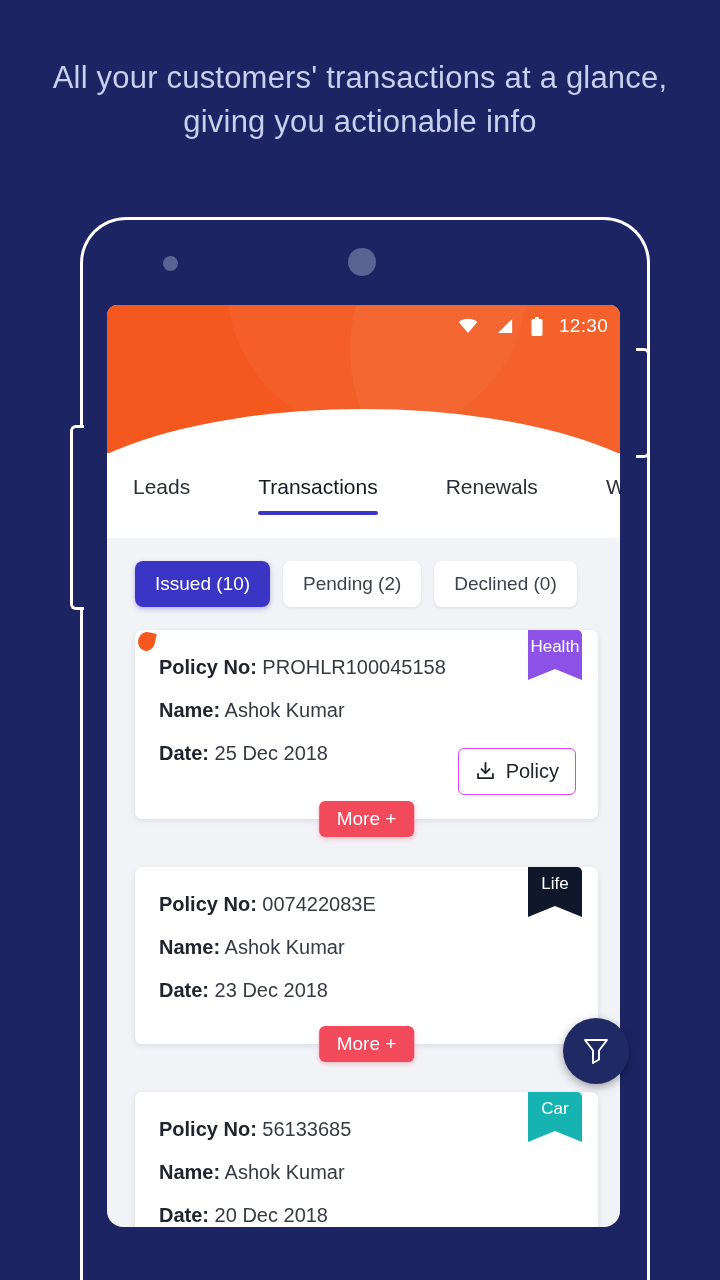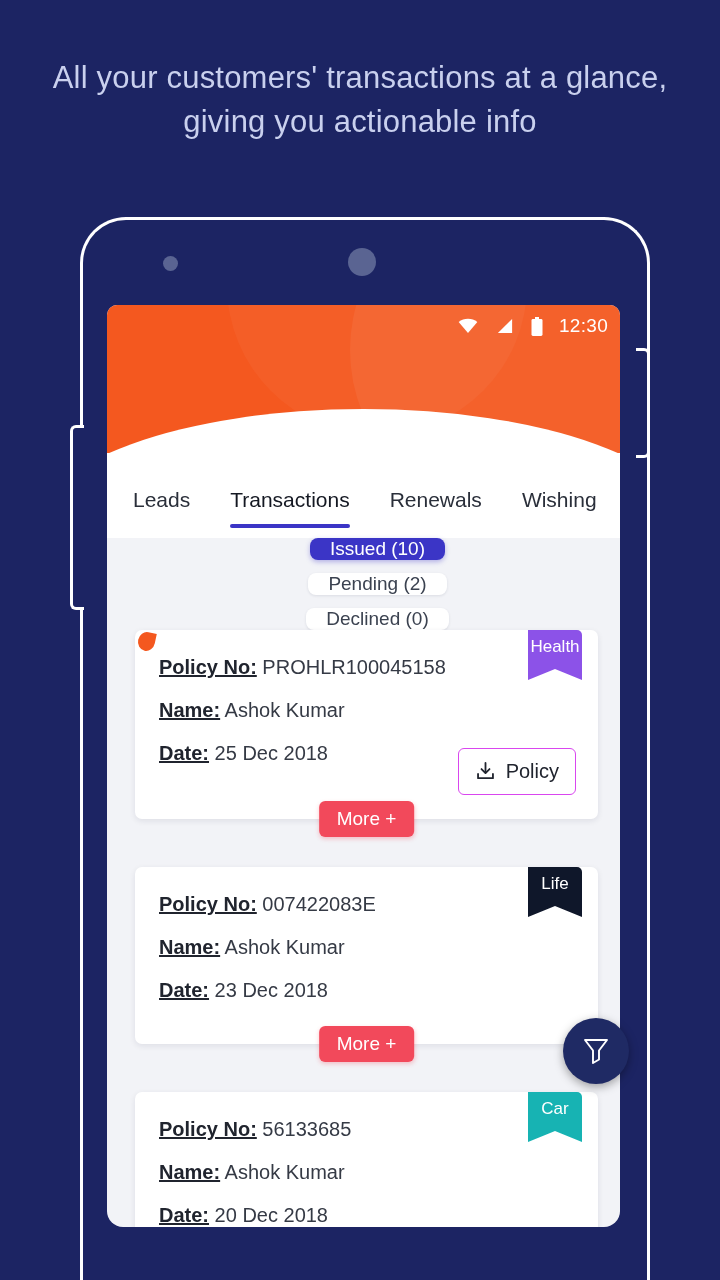--- a/index.html
+++ b/index.html
@@ -109,41 +109,41 @@
     color: #ffffff; font-size: 25px; font-weight: 400;
     margin-left: 10px; letter-spacing: .2px;
   }
   .appbar-actions { margin-left: auto; display: flex; align-items: center; gap: 26px; }
   .act-ic { width: 32px; height: 32px; cursor: pointer; }
 
   
   .tabs {
     position: absolute; left: 0; top: 148px; width: 513px; height: 85px;
     background: #ffffff;
-    display: flex; align-items: flex-end;
+    display: flex; align-items: flex-start;
     padding-left: 26px;
     overflow: hidden;
+    gap: 28px;
   }
   .tab {
     font-size: 21px; color: #2a2f3a; white-space: nowrap;
     margin-right: 40px; position: relative; padding-bottom: 26px; padding-top: 22px;
     cursor: pointer;
   }
   .tab.active { color: #141822; }
   .tab.active::after {
     content: ""; position: absolute; left: 0; right: 0; bottom: 10px;
     height: 4px; background: #3b35c6; border-radius: 2px;
   }
 
   
   .chips {
     position: absolute; left: 0; top: 233px; width: 513px; height: 92px;
     display: flex; align-items: center; gap: 13px; padding-left: 28px;
     background: #f2f3f7;
-    flex-direction: column;
   }
   .chip {
     height: 46px; padding: 0 20px; border-radius: 8px;
     display: flex; align-items: center; justify-content: center;
     font-size: 19px; background: #ffffff; color: #3b4250;
     box-shadow: 0 1px 3px rgba(20,25,60,.10);
     cursor: pointer; white-space: nowrap;
   }
   .chip.active { background: #3b35c6; color: #ffffff; box-shadow: 0 2px 5px rgba(59,53,198,.35); }
 
@@ -154,21 +154,21 @@
   }
   .card {
     position: relative; background: #ffffff; border-radius: 7px;
     box-shadow: 0 2px 6px rgba(20,25,60,.09);
     padding: 26px 24px 22px 24px;
     margin-bottom: 48px;
   }
   .card.has-btn { padding-bottom: 34px; }
   .crow { font-size: 20px; color: #20242e; margin-bottom: 20px; white-space: nowrap; }
   .crow:last-of-type { margin-bottom: 0; }
-  .clab { font-weight: bold; text-decoration: underline; }
+  .clab { font-weight: bold; }
   .cval { font-weight: 400; color: #353a45; }
 
   
   .ribbon {
     position: absolute; right: 16px; top: 0;
     width: 54px; height: 50px;
     color: #ffffff; font-size: 17px;
     display: flex; align-items: flex-start; justify-content: center;
     padding-top: 7px;
     border-radius: 0 5px 0 0;

